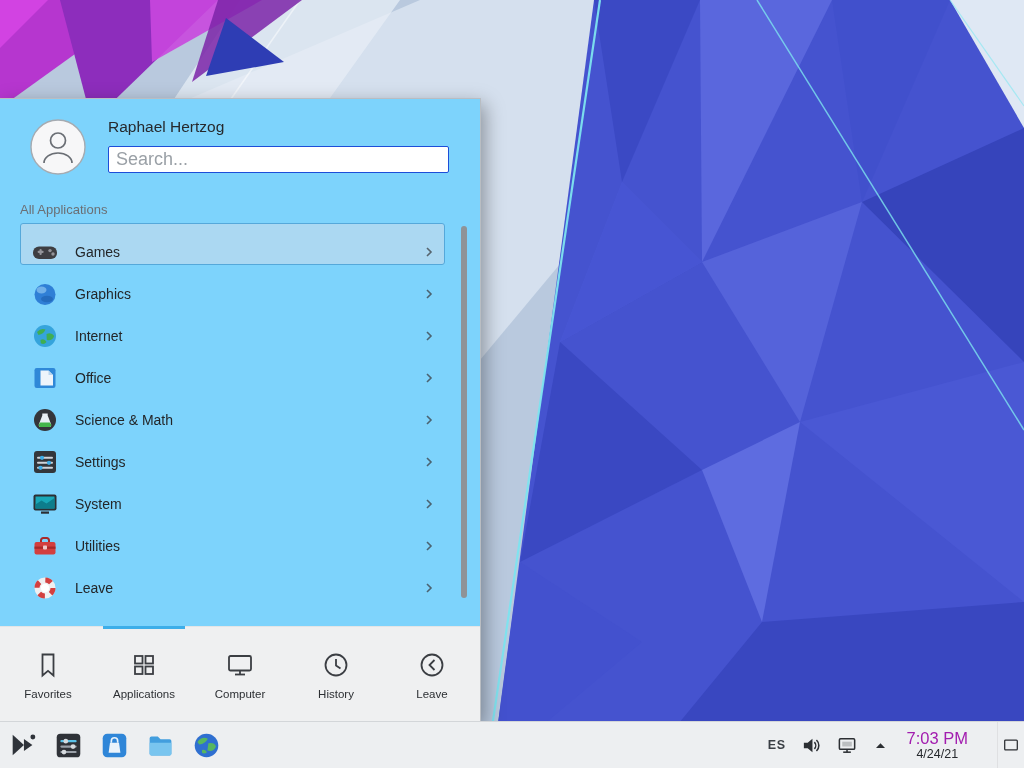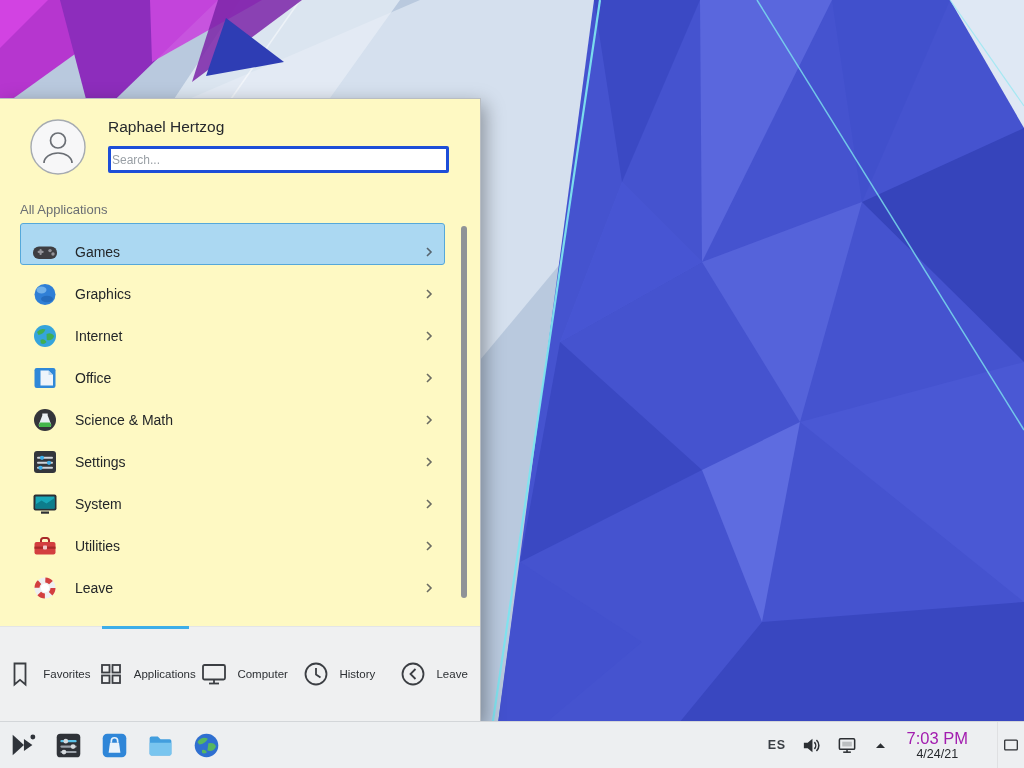--- a/index.html
+++ b/index.html
@@ -3,46 +3,46 @@
 <meta charset="utf-8">
 <style>
   html,body{margin:0;padding:0;background:#000;}
   .screen{position:relative;width:1024px;height:768px;overflow:hidden;
     font-family:"Liberation Sans","DejaVu Sans",sans-serif;-webkit-font-smoothing:antialiased;}
   .wallpaper{position:absolute;inset:0;}
   .wallpaper svg{display:block;width:100%;height:100%;}
 
   
   .kickoff{position:absolute;left:0;top:98px;width:481px;height:624px;
-    background:#fef9c3;border:1px solid #b9bdc2;border-left:none;box-sizing:border-box;
+    background:#7dd3fc;border:1px solid #b9bdc2;border-left:none;box-sizing:border-box;
     box-shadow:4px 6px 18px rgba(0,0,0,.35);}
   .ko-header{position:absolute;left:0;top:0;right:0;height:104px;}
   .avatar{position:absolute;left:30px;top:20px;width:56px;height:56px;cursor:pointer;}
   .user-name{position:absolute;left:108px;top:19px;font-size:15.5px;color:#26292d;}
   .search-wrap{position:absolute;left:108px;top:47px;width:341px;height:27px;}
-  .search-wrap input{width:100%;height:100%;box-sizing:border-box;border:3px solid #1d4ed8;
-    border-radius:2px;background:#ffffff;padding:0 1px;font-size:12px;color:#232629;outline:none;
+  .search-wrap input{width:100%;height:100%;box-sizing:border-box;border:1px solid #1d4ed8;
+    border-radius:2px;background:#ffffff;padding:0 7px;font-size:18px;color:#232629;outline:none;
     font-family:inherit;}
   .search-wrap input::placeholder{color:#9aa0a6;}
   .section-label{position:absolute;left:20px;top:103px;font-size:13px;color:#6b6f74;}
 
   .cat-list{position:absolute;left:20px;top:124px;width:425px;height:405px;overflow:hidden;}
   .cat-row{display:flex;align-items:center;height:42px;padding:16px 8px 0 10px;box-sizing:border-box;
     border:1px solid transparent;border-radius:3px;cursor:pointer;}
   .cat-row.selected{background:#abd8f2;border-color:#55a8da;}
   .cat-icon{width:28px;height:28px;flex:0 0 28px;}
   .cat-icon svg{display:block;width:28px;height:28px;}
   .cat-label{margin-left:16px;font-size:14px;color:#232629;}
   .cat-arrow{margin-left:auto;width:14px;height:14px;opacity:.75;}
   .scrollbar-thumb{position:absolute;right:13px;top:127px;width:6px;height:372px;
     background:#8f9397;border-radius:3px;cursor:grab;}
 
   .tab-bar{position:absolute;left:0;right:0;bottom:0;height:94px;display:grid;
     grid-template-columns:repeat(5,1fr);background:#eff0f1;border-top:1px solid #e3e5e7;}
-  .tab{position:relative;display:flex;flex-direction:row;align-items:center;
+  .tab{position:relative;display:flex;flex-direction:column;align-items:center;
     justify-content:center;gap:7px;cursor:pointer;}
   .tab.active::before{content:"";position:absolute;top:-1px;left:7px;right:7px;height:3px;
     background:#3daee9;}
   .tab-icon{width:32px;height:32px;}
   .tab-icon svg{display:block;width:32px;height:32px;}
   .tab-label{font-size:11.5px;color:#2c2f33;}
 
   
   .panel{position:absolute;left:0;right:0;bottom:0;height:46px;background:#edeff1;
     border-top:1px solid #d3d6d9;display:flex;align-items:center;}

